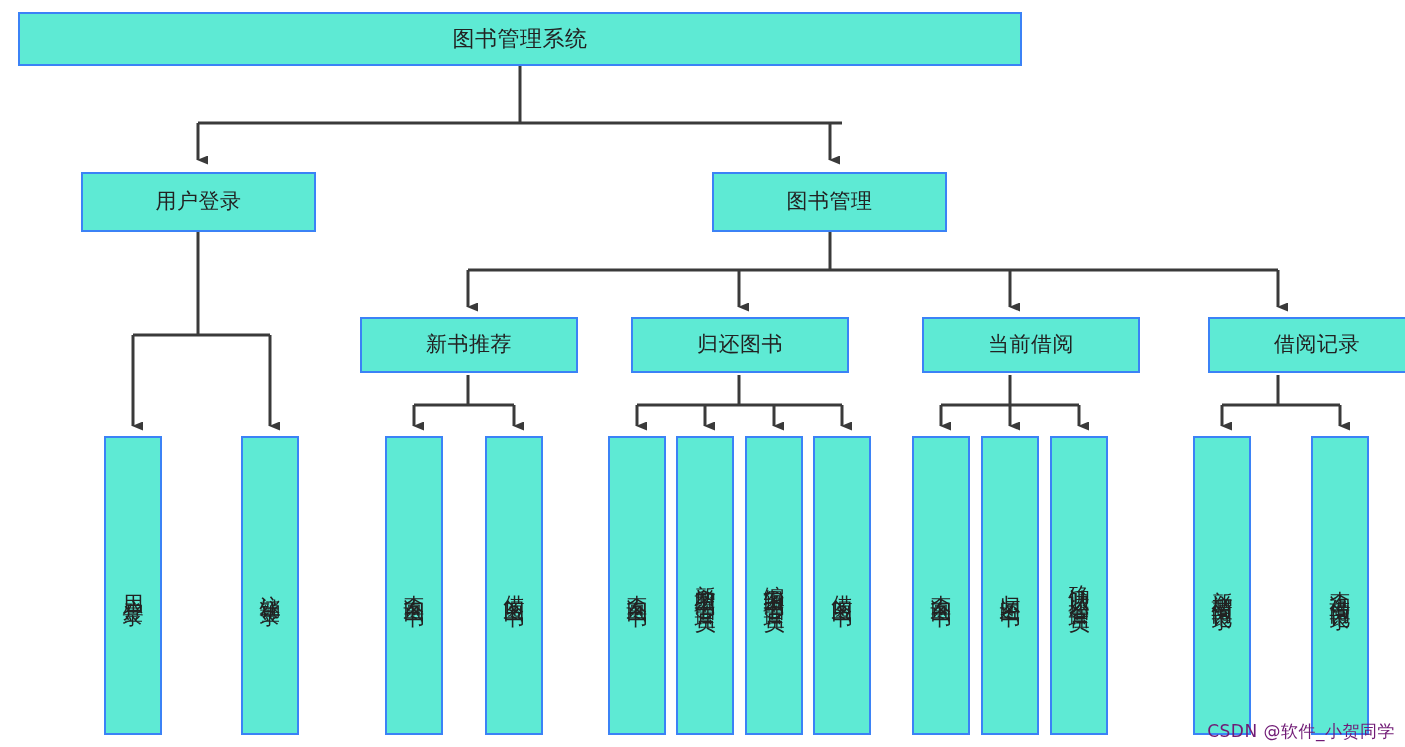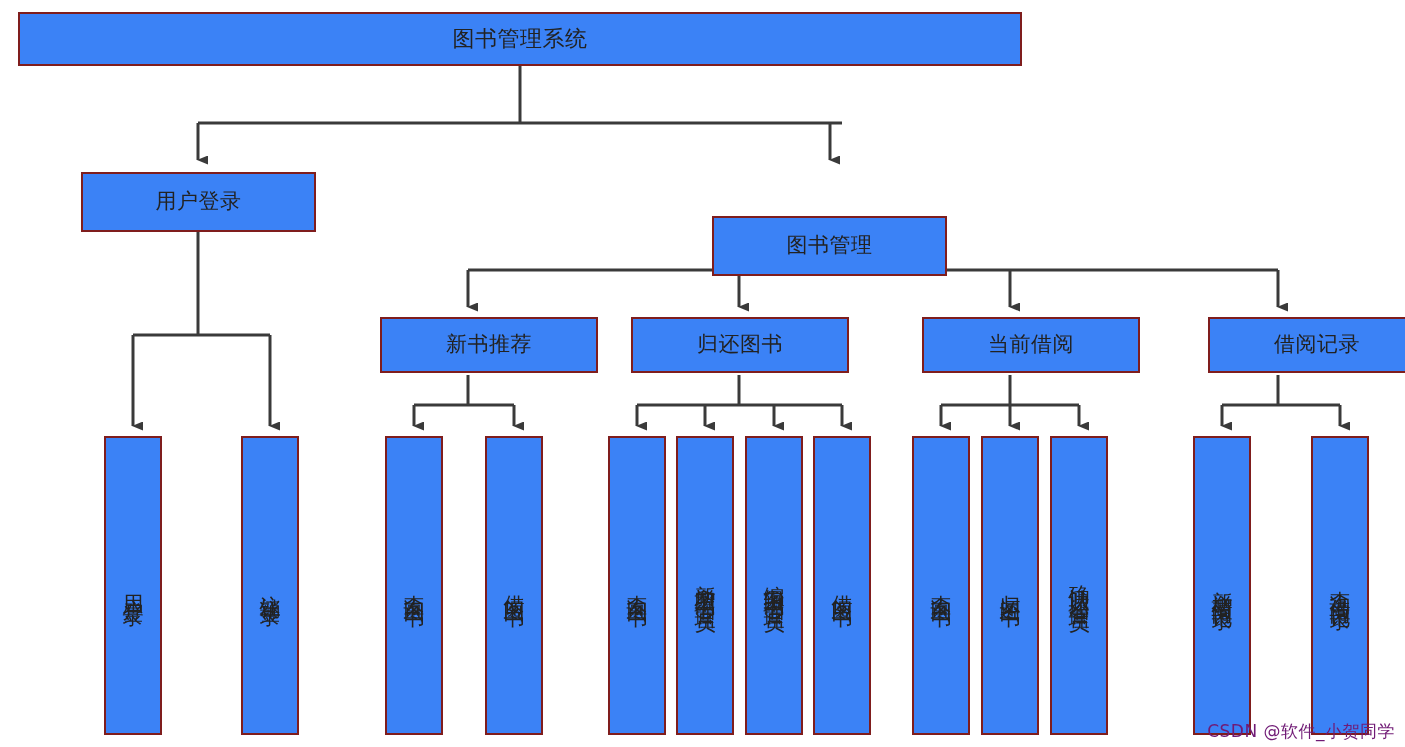--- a/index.html
+++ b/index.html
@@ -21,22 +21,22 @@
   #edges-layer {
     position: absolute;
     left: 0;
     top: 0;
     width: 1405px;
     height: 747px;
   }
   .node {
     position: absolute;
     box-sizing: border-box;
-    border: 2px solid #7f1d1d;
-    background: #3b82f6;
+    border: 2px solid #3b82f6;
+    background: #5eead4;
     display: flex;
     align-items: center;
     justify-content: center;
     color: #222222;
   }
   .node-h {
     font-size: 21px;
     letter-spacing: 0.5px;
     line-height: 1.1;
   }
@@ -121,23 +121,23 @@
       <path d="M1222,405 L1340,405"></path>
       <path d="M1222,405 L1222,426" marker-end="url(#arrowhead)"></path>
       <path d="M1340,405 L1340,426" marker-end="url(#arrowhead)"></path>
     </g>
   </svg>
 
   <div class="node node-h node-root" style="left:18px; top:12px; width:1004px; height:54px;">图书管理系统</div>
 
   <div class="node node-h" style="left:81px; top:172px; width:235px; height:60px;">用户登录</div>
 
-  <div class="node node-h" style="left:712px; top:172px; width:235px; height:60px;margin-top:44px;">图书管理</div>
+  <div class="node node-h" style="left:712px; top:172px; width:235px; height:60px;">图书管理</div>
 
-  <div class="node node-h" style="left:360px; top:317px; width:218px; height:56px;margin-left:20px;">新书推荐</div>
+  <div class="node node-h" style="left:360px; top:317px; width:218px; height:56px;">新书推荐</div>
 
   <div class="node node-h" style="left:631px; top:317px; width:218px; height:56px;">归还图书</div>
 
   <div class="node node-h" style="left:922px; top:317px; width:218px; height:56px;">当前借阅</div>
 
   <div class="node node-h" style="left:1172px; top:317px; width:218px; height:56px;margin-left:36px;">借阅记录</div>
 
   <div class="node node-v" style="left:104px; top:436px; width:58px; height:299px;">用户登录</div>
 
   <div class="node node-v" style="left:241px; top:436px; width:58px; height:299px;">注销登录</div>

